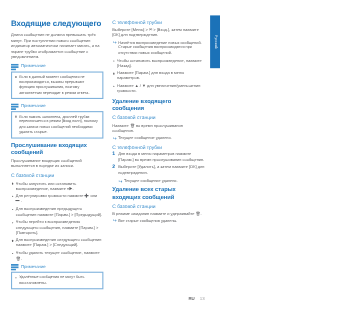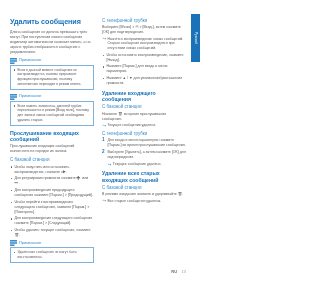--- a/index.html
+++ b/index.html
@@ -181,21 +181,21 @@
 <body>
 
 <div id="page">
 
   <div id="edge-tab">
     <span class="tab-label">Русский</span>
   </div>
 
   <div class="col" id="col-left">
 
-    <h1 class="sec-title">Удалить сообщения</h1>
+    <h1 class="sec-title">Входящие следующего</h1>
 
     <p class="body">Длина сообщения не должна превышать трёх минут. При поступлении нового сообщения индикатор автоматически начинает мигать, а на экране трубки отображается сообщение с уведомлением.</p>
 
     <div class="note">
       <div class="note-head">
         <svg class="note-icon" viewBox="0 0 14 12">
           <rect x="0" y="0" width="14" height="3.2" fill="#3d8fcc"></rect>
           <rect x="0" y="4.4" width="14" height="3.2" fill="#3d8fcc"></rect>
           <rect x="0" y="8.8" width="9" height="3.2" fill="#3d8fcc"></rect>
         </svg>

